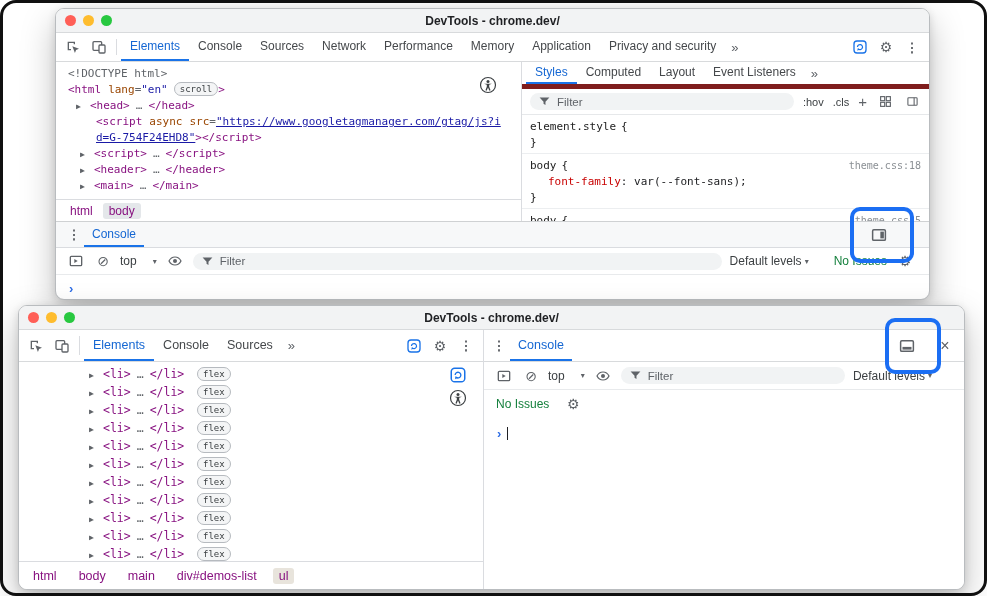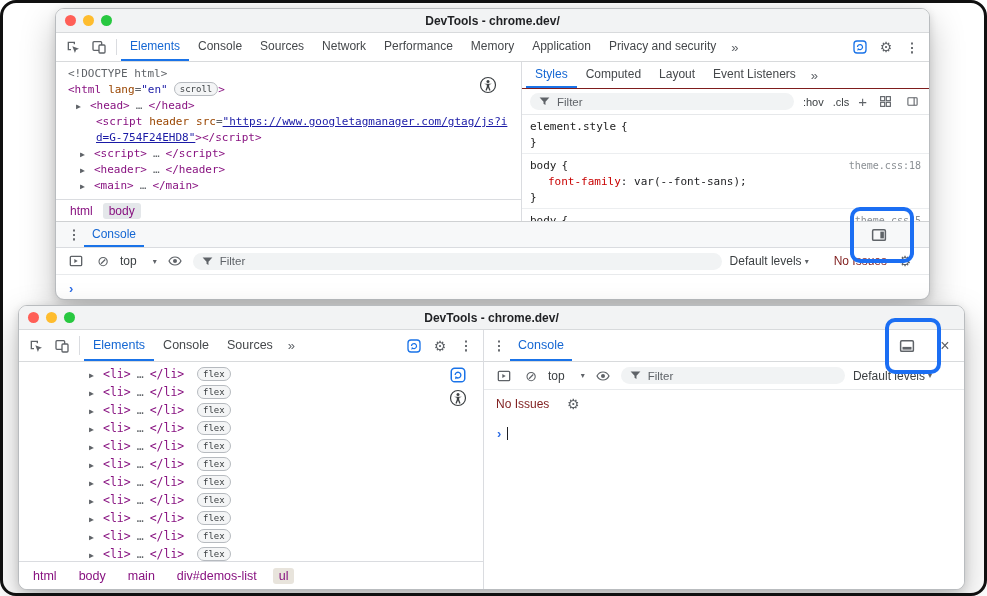--- a/index.html
+++ b/index.html
@@ -50,42 +50,42 @@
   .dom-pane{width:465px;position:relative;display:flex;flex-direction:column}
   .tree-top{height:137px;overflow:hidden;padding-top:4px}
   .tl{height:16px;line-height:16px;white-space:nowrap}
   .crumbs{height:22px;border-top:1px solid #dadce0;display:flex;align-items:center;gap:4px;padding:0 8px;font-size:12px;background:#fff}
   .crumb{color:#881280;padding:1px 6px;border-radius:3px;white-space:nowrap}
   .crumb.selected-top{background:#e4e7ea}
   .crumb.selected-bot{background:#e8e4dc}
   .a11y-overlay{position:absolute;right:20px;top:14px}
 
   .styles-pane{flex:1;border-left:1px solid #dadce0;display:flex;flex-direction:column;min-width:0}
-  .side-tabs{height:27px;display:flex;align-items:stretch;border-bottom:1px solid #7f1d1d;padding:0 4px;flex:none}
+  .side-tabs{height:27px;display:flex;align-items:stretch;border-bottom:5px solid #7f1d1d;padding:0 4px;flex:none}
   .filter-row{height:26px;display:flex;align-items:center;padding:0 8px;border-bottom:1px solid #e6e8ea;gap:9px;flex:none}
   .pill{flex:1;height:17px;background:#f1f3f4;border-radius:9px;display:flex;align-items:center;gap:6px;padding:0 8px;color:#5f6368;font-size:11.5px;min-width:0}
   .tgl{font-size:11px;color:#3c4043}
   .plus-ch{font-size:15px;color:#5f6368;line-height:1}
   .rules{flex:1;overflow:hidden;padding-top:3px}
   .rline{display:flex;align-items:center;height:16px;padding:0 8px;white-space:nowrap}
   .sel{color:#222}
   .brace{color:#222}
   .brace.sp{margin-left:5px}
   .src-link{margin-left:auto;color:#8a8f94;font-size:10px}
   .prop{color:#c80000;margin-left:18px}
   .pval{color:#202124}
   .rdiv{border-top:1px solid #eceef0;margin:3px 0}
 
   .drawer{border-top:1px solid #cfd1d3;display:flex;flex-direction:column;height:80px}
   .drawer-tabs{height:26px;background:#f7f8f9;border-bottom:1px solid #dadce0;display:flex;align-items:stretch;padding:0 8px;flex:none}
   .drawer-tab{display:flex;align-items:center;padding:0 8px;font-size:12px;color:#1567d3;border-bottom:2px solid #1a73e8;font-weight:500}
   .console-toolbar{height:27px;display:flex;align-items:center;gap:8px;padding:0 10px;border-bottom:1px solid #e8eaec;flex:none}
   .ctx{font-size:12px;color:#3c4043;display:flex;align-items:center;gap:16px;white-space:nowrap}
   .levels{font-size:12px;color:#3c4043;display:flex;align-items:center;gap:3px;white-space:nowrap}
-  .issues{font-size:12px;color:#7f1d1d;white-space:nowrap}
+  .issues{font-size:12px;color:#15803d;white-space:nowrap}
   .prompt-row{height:27px;display:flex;align-items:center;padding:0 13px;gap:6px}
   .prompt-ch{color:#2e6de5;font-size:13px;font-weight:700}
   .cursor{width:1px;height:13px;background:#202124;display:inline-block}
 
   
   .split{display:flex;height:calc(100% - 24px)}
   .left-col{width:464px;position:relative;display:flex;flex-direction:column}
   .tb-b{height:32px}
   .tab-b{font-size:12.5px}
   .tree-bot{flex:1;overflow:hidden;padding-top:3px;font-size:11.5px}
@@ -208,21 +208,21 @@
         <div class="tl" style="padding-left:12px">
           <span class="gray">&lt;!DOCTYPE html&gt;</span>
         </div>
         <div class="tl" style="padding-left:12px">
           <span class="tag">&lt;html</span><span class="attr">lang</span><span class="gray">=</span><span class="val">"en"</span><span class="chip">scroll</span><span class="tag">&gt;</span>
         </div>
         <div class="tl" style="padding-left:20px">
           <span class="arrow">▶</span><span class="tag">&lt;head&gt;</span><span class="gray dots-m">…</span><span class="tag">&lt;/head&gt;</span>
         </div>
         <div class="tl" style="padding-left:40px">
-          <span class="tag">&lt;script</span><span class="attr">header</span><span class="attr">src</span><span class="gray">=</span><span class="vlink">"https://www.googletagmanager.com/gtag/js?i</span>
+          <span class="tag">&lt;script</span><span class="attr">async</span><span class="attr">src</span><span class="gray">=</span><span class="vlink">"https://www.googletagmanager.com/gtag/js?i</span>
         </div>
         <div class="tl" style="padding-left:40px">
           <span class="vlink">d=G-754F24EHD8"</span><span class="tag">&gt;&lt;/script&gt;</span>
         </div>
         <div class="tl" style="padding-left:24px">
           <span class="arrow">▶</span><span class="tag">&lt;script&gt;</span><span class="gray dots-m">…</span><span class="tag">&lt;/script&gt;</span>
         </div>
         <div class="tl" style="padding-left:24px">
           <span class="arrow">▶</span><span class="tag">&lt;header&gt;</span><span class="gray dots-m">…</span><span class="tag">&lt;/header&gt;</span>
         </div>

